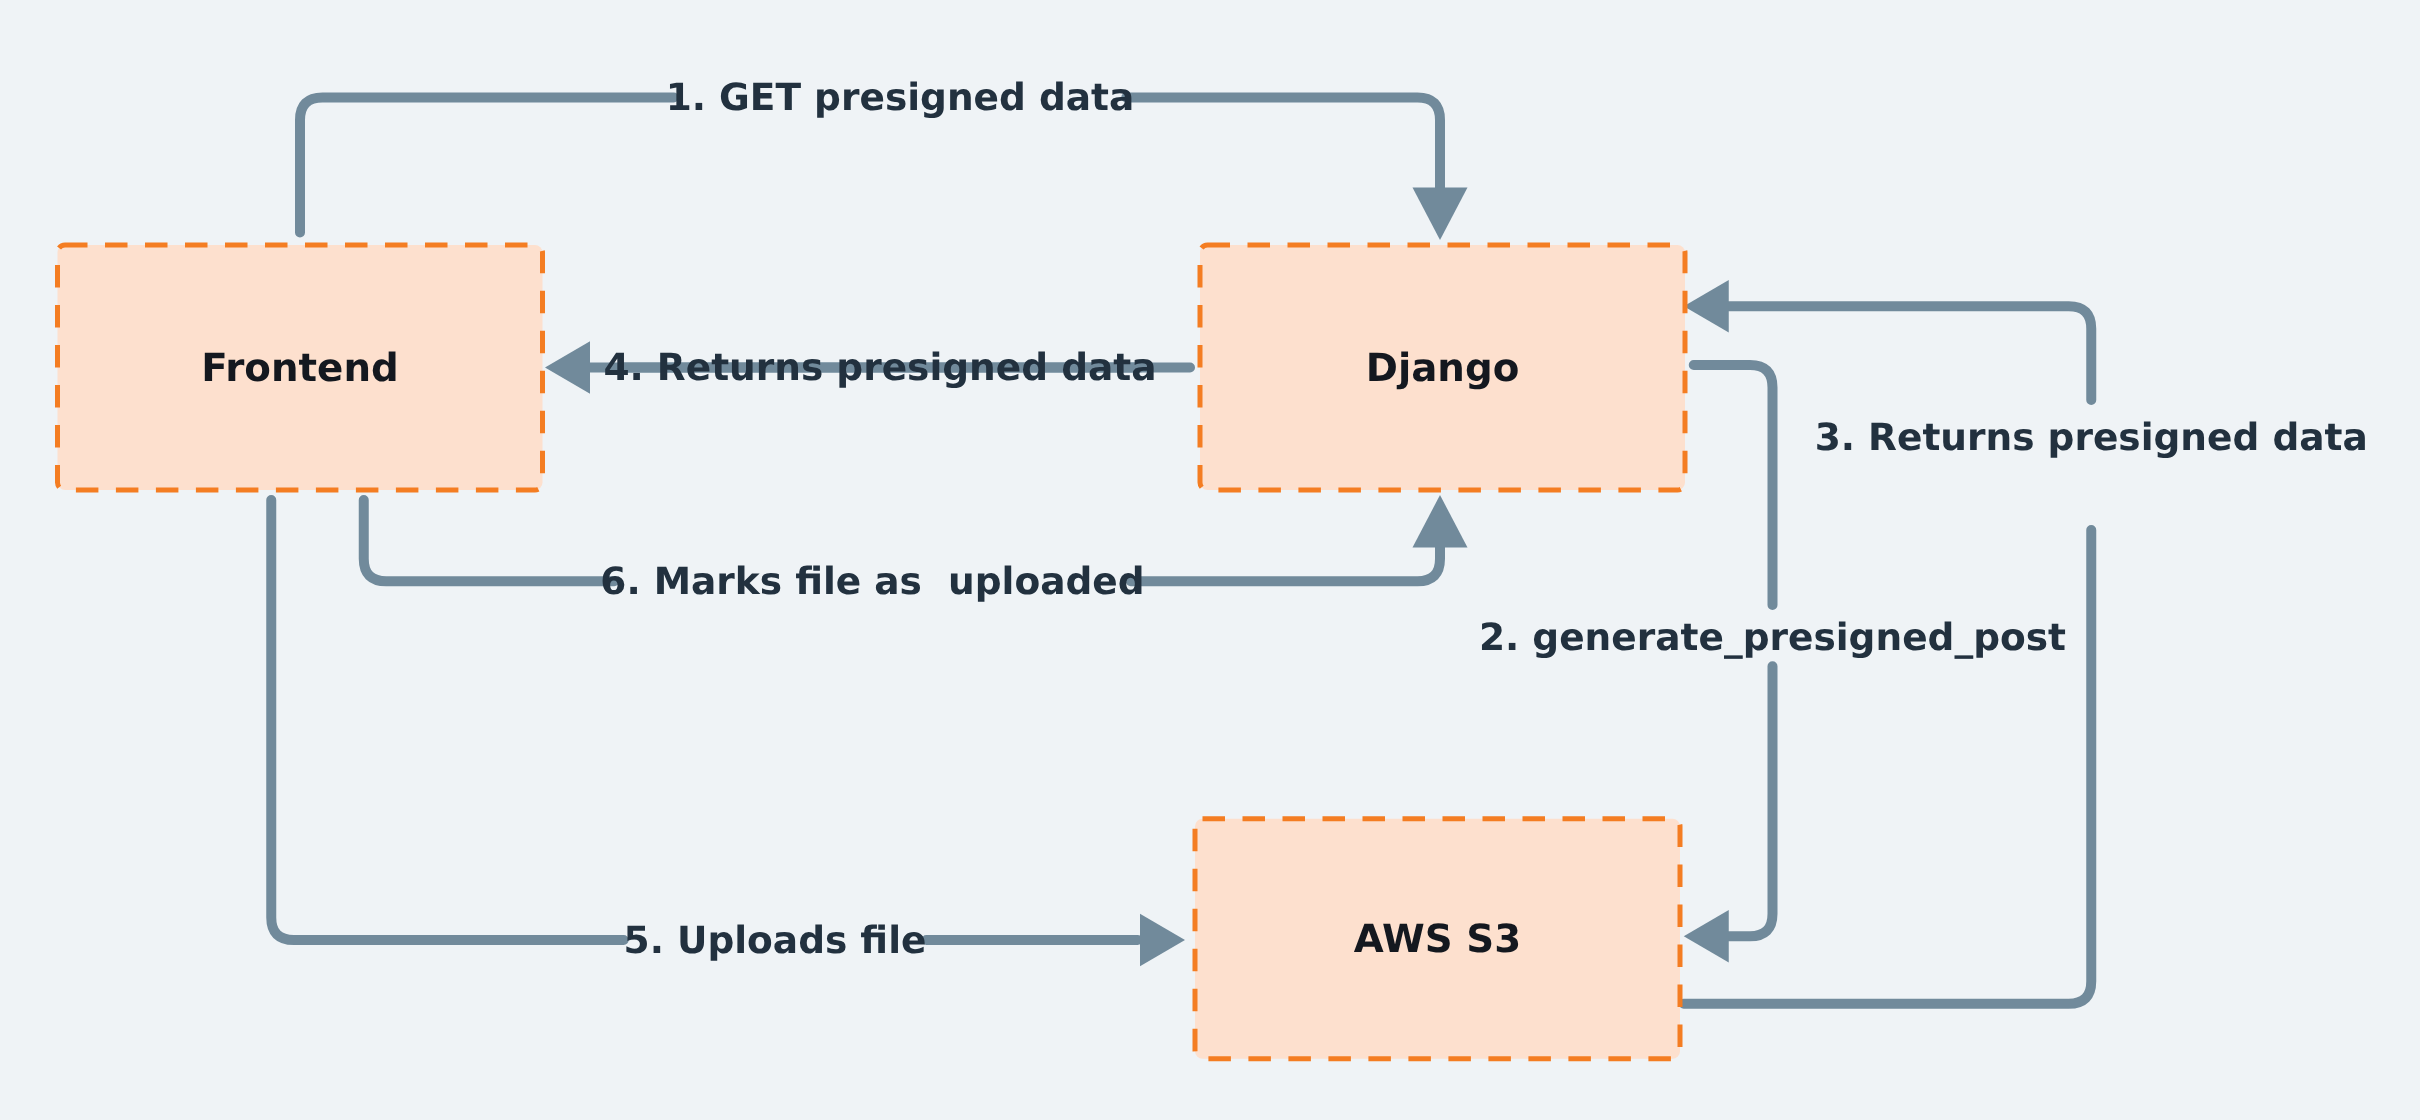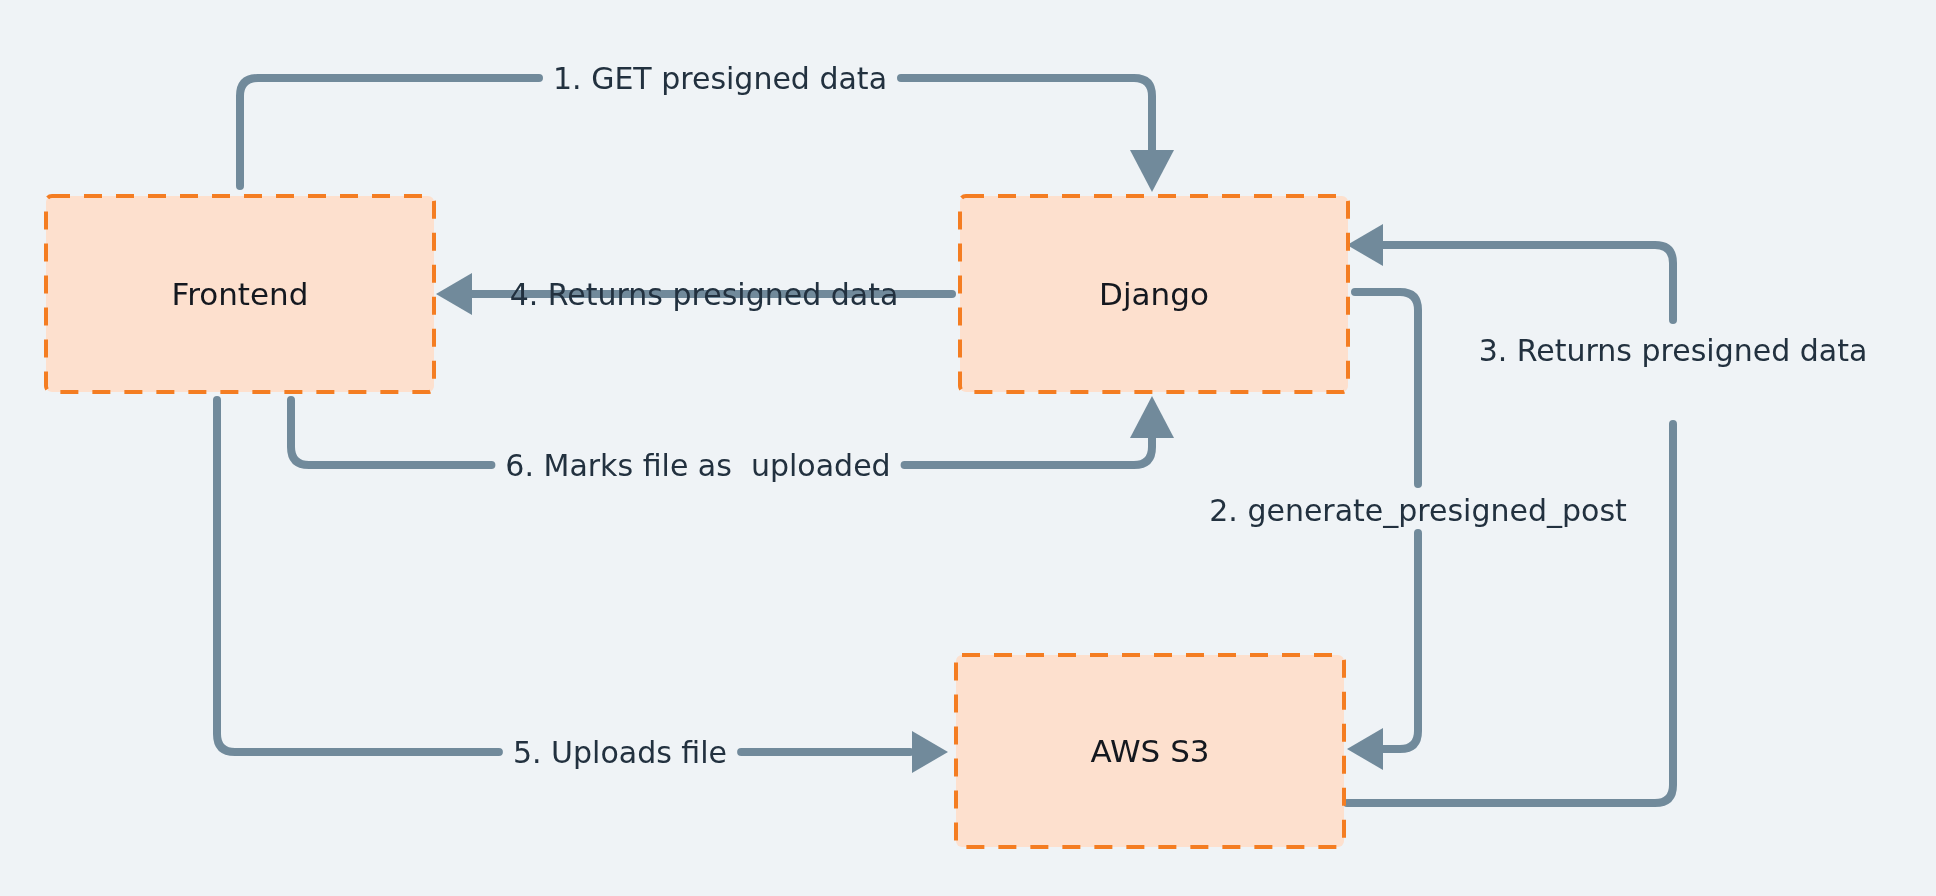--- a/index.html
+++ b/index.html
@@ -10,20 +10,21 @@
   }
   body {
     font-family: "DejaVu Sans", "Liberation Sans", sans-serif;
   }
   #diagram-root {
     position: relative;
     width: 1936px;
     height: 896px;
     background: #eff3f6;
     overflow: hidden;
+    font-weight: bold;
   }
   svg.canvas {
     position: absolute;
     inset: 0;
     width: 1936px;
     height: 896px;
     display: block;
   }
   .node-rect {
     fill: #fde0ce;

